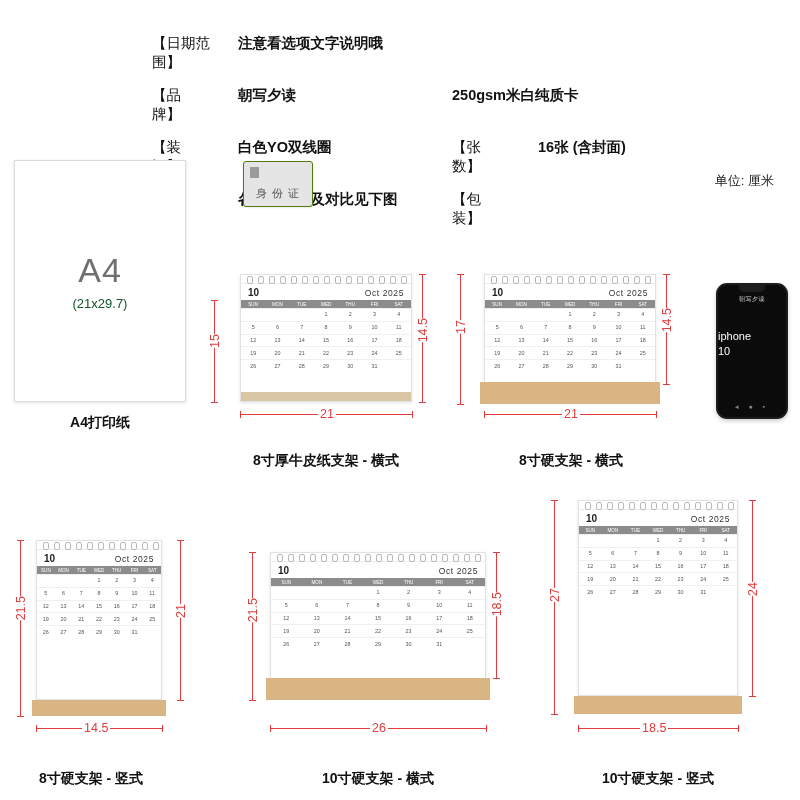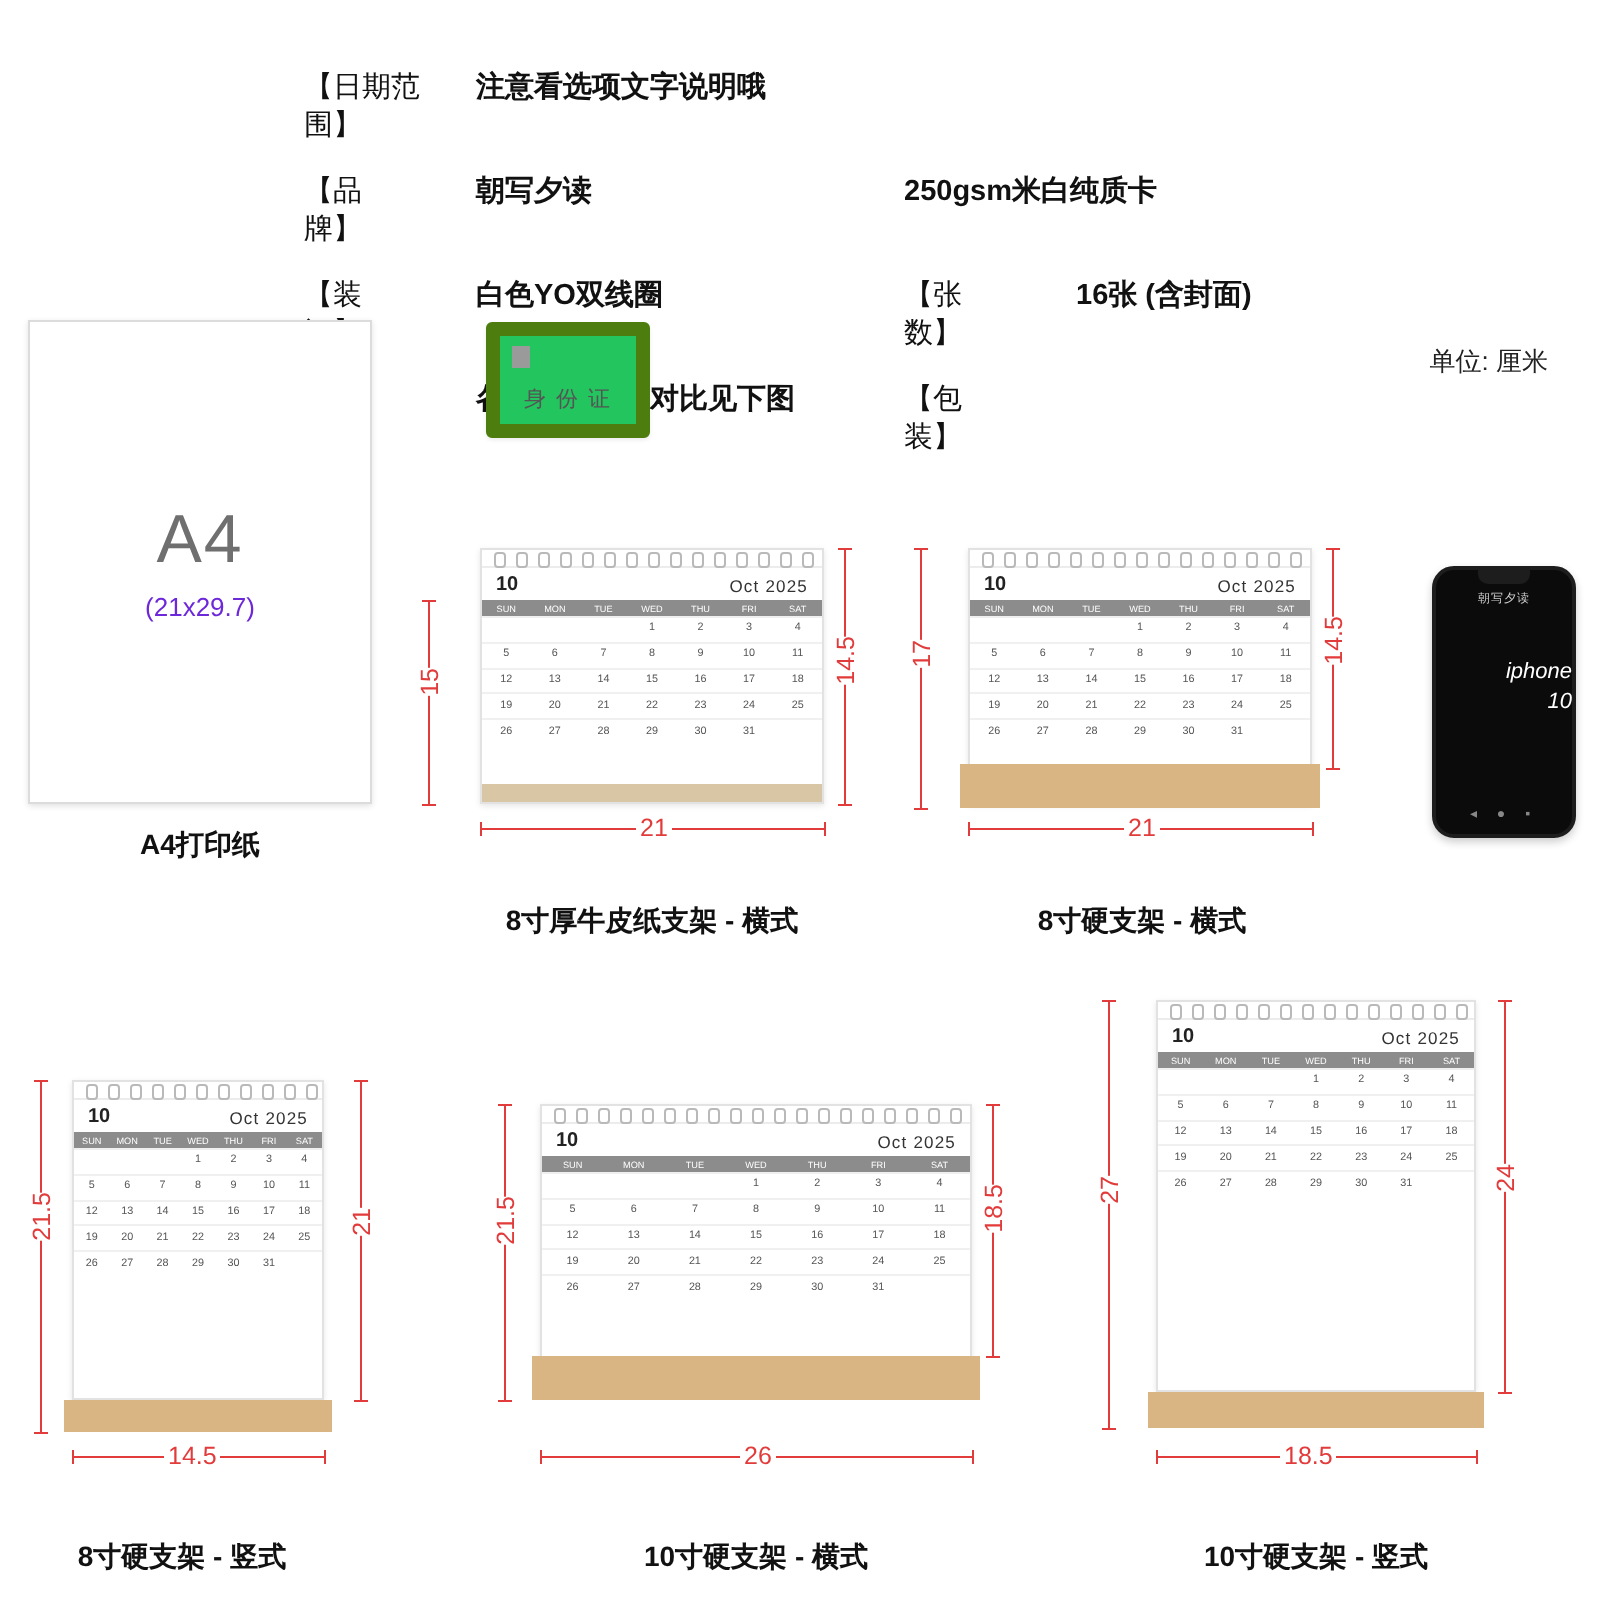--- a/index.html
+++ b/index.html
@@ -16,33 +16,33 @@
   .spec-left{width:300px;display:flex;}
   .spec-right{display:flex;}
   .spec-key{width:86px;letter-spacing:0px;color:#111;}
   .spec-val{font-weight:bold;color:#111;}
   .unit-note{position:absolute;right:26px;top:172px;font-size:13px;color:#222;}
 
   
   .a4-wrap{position:absolute;left:14px;top:160px;}
   .a4{width:170px;height:240px;background:#fff;border:1px solid #dcdcdc;box-shadow:0 1px 3px rgba(0,0,0,.12);display:flex;flex-direction:column;align-items:center;justify-content:center;}
   .a4-title{font-size:34px;color:#6f6f6f;font-weight:500;letter-spacing:1px;}
-  .a4-sub{font-size:13px;color:#6d28d9;margin-top:6px;}
+  .a4-sub{font-size:13px;color:#14532d;margin-top:6px;}
   .caption{text-align:center;font-size:14px;color:#111;font-weight:bold;margin-top:12px;}
 
   
-  .idcard{position:absolute;left:243px;top:161px;width:68px;height:44px;background:#22c55e;border:7px solid #4d7c0f;border-radius:3px;box-shadow:0 1px 2px rgba(0,0,0,.08);}
+  .idcard{position:absolute;left:243px;top:161px;width:68px;height:44px;background:#e5e5e5;border:1px solid #4d7c0f;border-radius:3px;box-shadow:0 1px 2px rgba(0,0,0,.08);}
   .idcard .icon{position:absolute;left:6px;top:5px;width:9px;height:11px;background:#9a9a9a;}
   .idcard .idtext{position:absolute;left:0;right:0;bottom:5px;text-align:center;font-size:11px;color:#555;letter-spacing:1px;}
 
   
   .phone{position:absolute;left:716px;top:283px;width:68px;height:132px;border:2px solid #1d1d1d;border-radius:11px;background:#0b0b0b;box-shadow:0 2px 4px rgba(0,0,0,.2);}
   .phone .notch{position:absolute;left:50%;transform:translateX(-50%);top:0;width:26px;height:7px;background:#1d1d1d;border-radius:0 0 5px 5px;}
   .phone .brand{position:absolute;top:10px;left:0;right:0;text-align:center;font-size:6px;color:#cfcfcf;letter-spacing:.5px;}
-  .phone .ptext{position:absolute;top:44px;left:0;right:0;text-align:right;color:#fff;font-size:11px;line-height:15px;font-style:italic;}
+  .phone .ptext{position:absolute;top:44px;left:0;right:0;text-align:left;color:#fff;font-size:11px;line-height:15px;}
   .phone .dots{position:absolute;bottom:6px;left:0;right:0;text-align:center;font-size:7px;color:#888;letter-spacing:4px;}
 
   
   .cal{position:absolute;background:#fff;border:1px solid #e2e2e2;box-shadow:0 1px 3px rgba(0,0,0,.10);box-sizing:border-box;overflow:hidden;}
   .cal .rings{height:8px;background:#fff;position:relative;border-bottom:1px solid #ececec;}
   .cal .rings i{position:absolute;top:1px;width:4px;height:6px;border:1px solid #b9b9b9;border-radius:2px;background:#fff;}
   .cal .head{display:flex;justify-content:space-between;align-items:center;padding:3px 7px 2px 7px;}
   .cal .mnum{font-size:10px;font-weight:bold;color:#222;}
   .cal .mname{font-size:8.5px;color:#333;letter-spacing:.6px;}
   .cal .wk{display:flex;background:#8c8c8c;}

